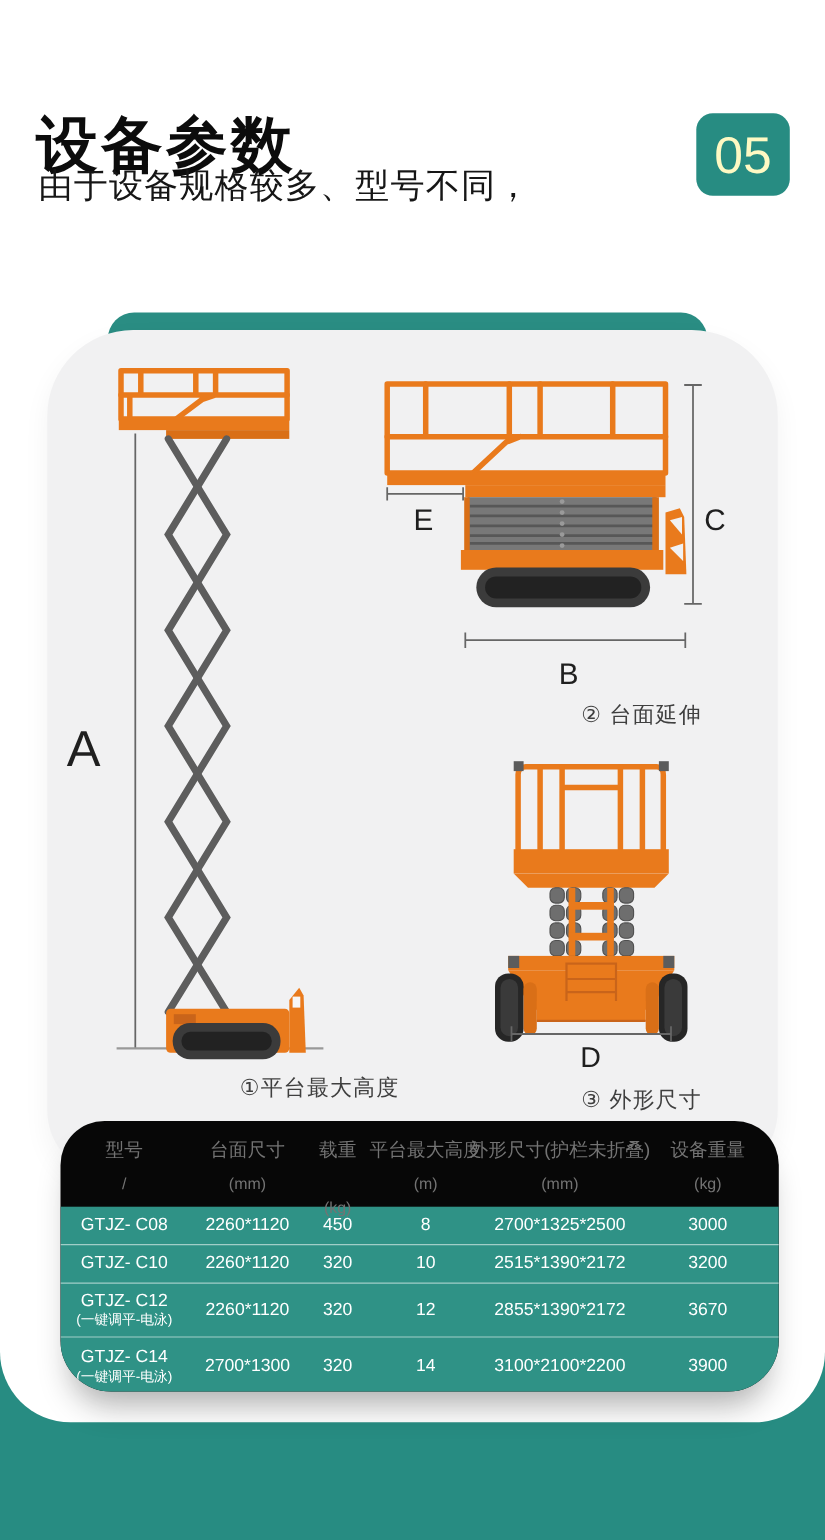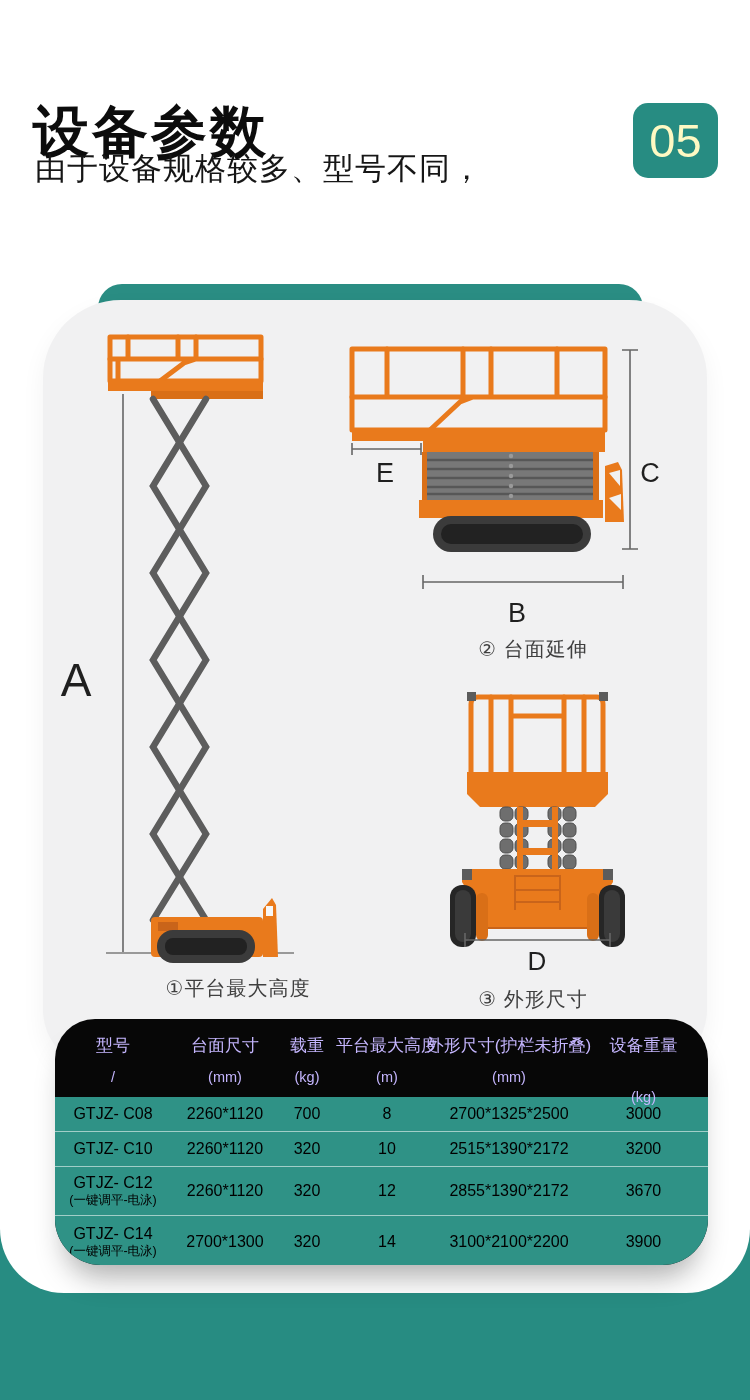--- a/index.html
+++ b/index.html
@@ -18,40 +18,40 @@
   
   .arc{position:absolute;left:98px;top:284px;width:545px;height:50px;background:var(--teal-arc,#2a8d83);
        border-radius:24px 24px 0 0;}
   
   .card{position:absolute;left:43px;top:300px;width:664px;height:768px;background:#f1f1f2;
         border-radius:78px 78px 58px 58px;box-shadow:0 10px 24px rgba(0,0,0,0.05);}
   .card svg{position:absolute;}
   .svg-max-height{left:5px;top:32px;}
   .svg-extension{left:302px;top:42px;}
   .svg-overall{left:402px;top:390px;}
-  .caption{position:absolute;font-size:20px;color:#3f3f3f;text-align:center;letter-spacing:1px;}
+  .caption{position:absolute;font-size:20px;color:#3f3f3f;text-align:right;letter-spacing:1px;}
   .cap1{left:70px;top:675px;width:250px;}
   .cap2{left:385px;top:336px;width:210px;}
   .cap3{left:385px;top:686px;width:210px;}
   
   .spec{position:absolute;left:55px;top:1019px;width:653px;height:246px;background:#070707;
         border-radius:40px 40px 46px 46px;overflow:hidden;
         box-shadow:0 22px 28px -10px rgba(30,30,30,0.35);}
-  .spec-head{height:78px;display:flex;color:#c4b5fd;}
+  .spec-head{height:78px;display:flex;color:#737373;}
   .hcell{display:flex;flex-direction:column;align-items:center;justify-content:flex-start;
          padding-top:15px;box-sizing:border-box;}
   .hcell .lab{font-size:17px;white-space:nowrap;}
   .hcell .unit{font-size:14.5px;margin-top:12px;white-space:nowrap;}
   .spec-body{background:var(--teal-row,#2f9286);}
-  .trow{display:flex;align-items:center;color:#000000;}
+  .trow{display:flex;align-items:center;color:#ffffff;}
   .trow + .trow{border-top:1px solid rgba(255,255,255,0.55);}
   .tcell{text-align:center;font-size:16px;white-space:nowrap;line-height:1.1;}
   .tcell .sub{font-size:12.5px;margin-top:2px;}
-  .c0{width:17.76%;} .c1{width:16.54%;} .c2{width:8.58%;} .c3{width:15.93%;}
-  .c4{width:21.44%;} .c5{width:19.75%;gap:20px;}
+  .c0{width:17.76%;} .c1{width:16.54%;} .c2{width:8.58%;gap:22px;} .c3{width:15.93%;}
+  .c4{width:21.44%;} .c5{width:19.75%;}
   
   .dim{stroke:#666;stroke-width:1.6;fill:none;}
   .dimtxt{fill:#1f1f1f;font-family:"Liberation Sans",sans-serif;}
   .rail{stroke:var(--orange,#e97a1c);stroke-width:5;fill:none;stroke-linejoin:round;stroke-linecap:round;}
   .fillo{fill:var(--orange,#e97a1c);}
   .fillod{fill:#d96f17;}
 </style>
 </head>
 <body>
 
@@ -230,21 +230,21 @@
           </div>
           <div class="hcell c5">
             <div class="lab">设备重量</div>
             <div class="unit">(kg)</div>
           </div>
         </div>
       <div class="spec-body" id="spec-body">
           <div class="trow" style="height: 34px;">
             <div class="tcell c0">GTJZ- C08</div>
             <div class="tcell c1">2260*1120</div>
-            <div class="tcell c2">700</div>
+            <div class="tcell c2">450</div>
             <div class="tcell c3">8</div>
             <div class="tcell c4">2700*1325*2500</div>
             <div class="tcell c5">3000</div>
           </div>
           <div class="trow" style="height: 34px;">
             <div class="tcell c0">GTJZ- C10</div>
             <div class="tcell c1">2260*1120</div>
             <div class="tcell c2">320</div>
             <div class="tcell c3">10</div>
             <div class="tcell c4">2515*1390*2172</div>

